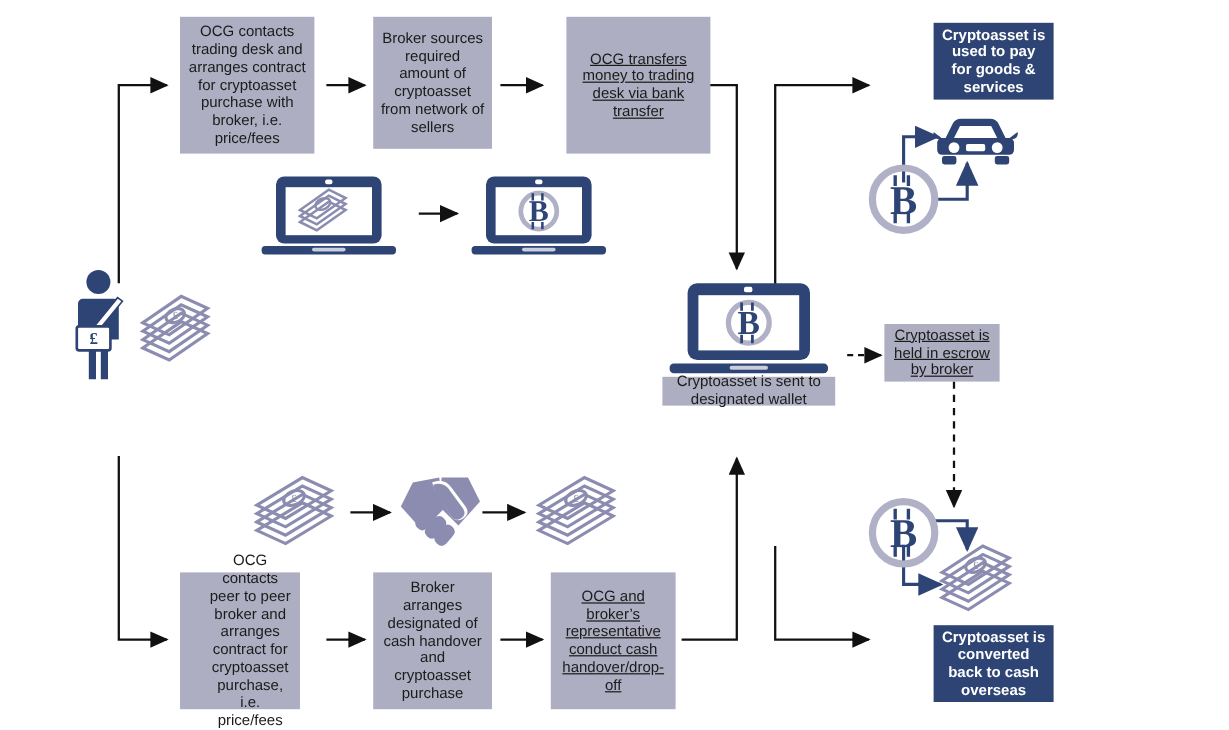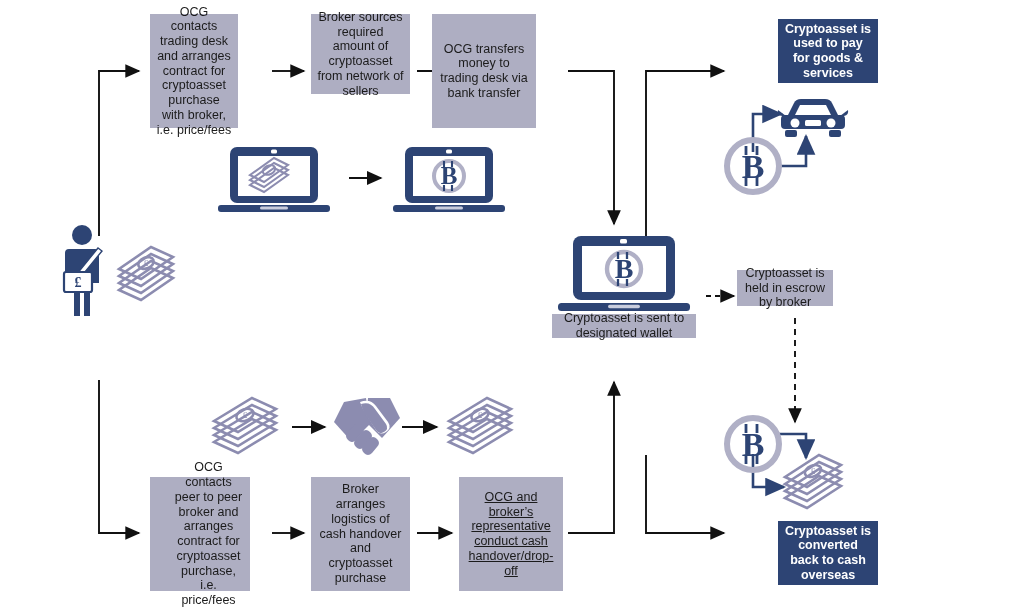--- a/index.html
+++ b/index.html
@@ -62,50 +62,50 @@
     </g>
 
     <g stroke="#2d4474" stroke-width="2.6" fill="none">
       <path d="M753,152 L753,114 L781,114" marker-end="url(#ahn)"></path>
       <path d="M779,166 L806,166 L806,136" marker-end="url(#ahn)"></path>
       <path d="M779,434 L806,434 L806,458" marker-end="url(#ahn)"></path>
       <path d="M753,454 L753,487 L784,487" marker-end="url(#ahn)"></path>
     </g>
   </svg>
 
-  <div class="box box-grey" style="left:150px;top:14px;width:88px;height:114px;">
+  <div class="box box-grey" style="left:150px;top:14px;width:112px;height:114px;">
     <span>OCG contacts trading desk and arranges contract for cryptoasset purchase with broker, i.e. price/fees</span>
   </div>
 
-  <div class="box box-grey" style="left:311px;top:14px;width:99px;height:80px;justify-content:center;">
+  <div class="box box-grey" style="left:311px;top:14px;width:99px;height:110px;justify-content:center;">
     <span>Broker sources required amount of cryptoasset from network of sellers</span>
   </div>
 
-  <div class="box box-grey" style="left:432px;top:14px;width:104px;height:114px;">
+  <div class="box box-grey" style="left:472px;top:14px;width:120px;height:114px;text-decoration:underline;">
     <span>OCG transfers money to trading desk via bank transfer</span>
   </div>
 
   <div class="box box-grey" style="left:150px;top:477px;width:100px;height:114px;padding-left:23px;">
     <span>OCG contacts peer to peer broker and arranges contract for cryptoasset purchase, i.e. price/fees</span>
   </div>
 
   <div class="box box-grey" style="left:311px;top:477px;width:99px;height:114px;">
-    <span>Broker arranges logistics of cash handover and cryptoasset purchase</span>
+    <span>Broker arranges designated of cash handover and cryptoasset purchase</span>
   </div>
 
   <div class="box box-grey" style="left:459px;top:477px;width:104px;height:114px;text-decoration:underline;">
     <span>OCG and broker’s representative conduct cash handover/drop-off</span>
   </div>
 
 
   <div class="box box-grey" style="left:552px;top:314px;width:144px;height:24px;">
     <span>Cryptoasset is sent to designated wallet</span>
   </div>
 
-  <div class="box box-grey" style="left:737px;top:270px;width:96px;height:36px;">
+  <div class="box box-grey" style="left:737px;top:270px;width:96px;height:48px;text-decoration:underline;">
     <span>Cryptoasset is held in escrow by broker</span>
   </div>
 
   <div class="box box-navy" style="left:733px;top:19px;width:100px;height:64px;">
     <span>Cryptoasset is used to pay for goods &amp; services</span>
   </div>
 
   <div class="box box-navy" style="left:733px;top:521px;width:100px;height:64px;">
     <span>Cryptoasset is converted back to cash overseas</span>
   </div>

